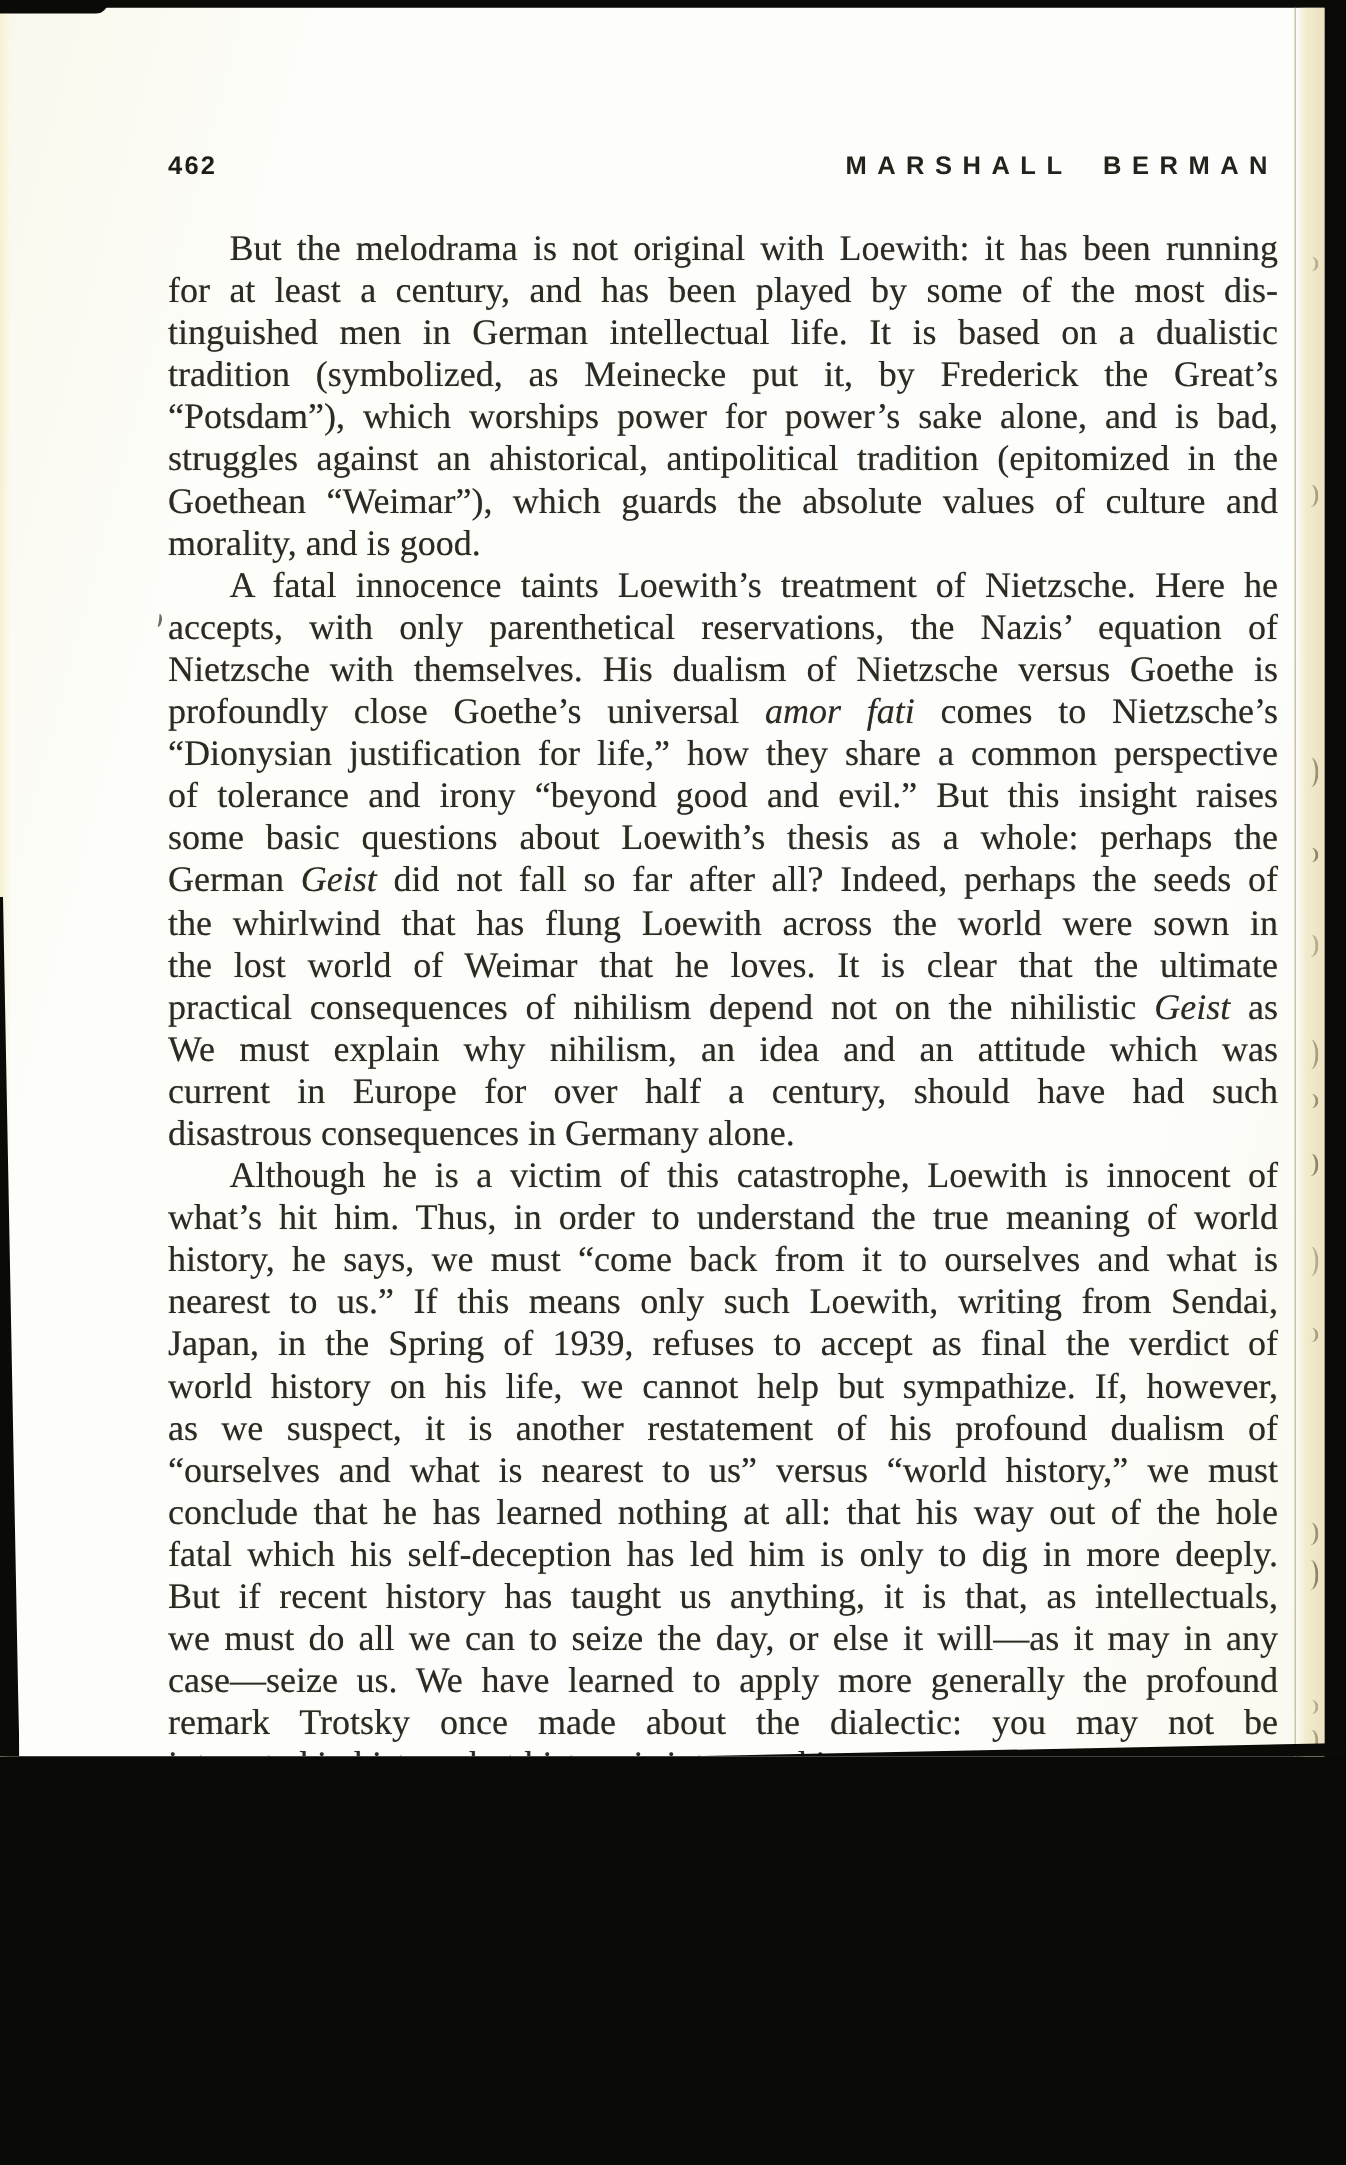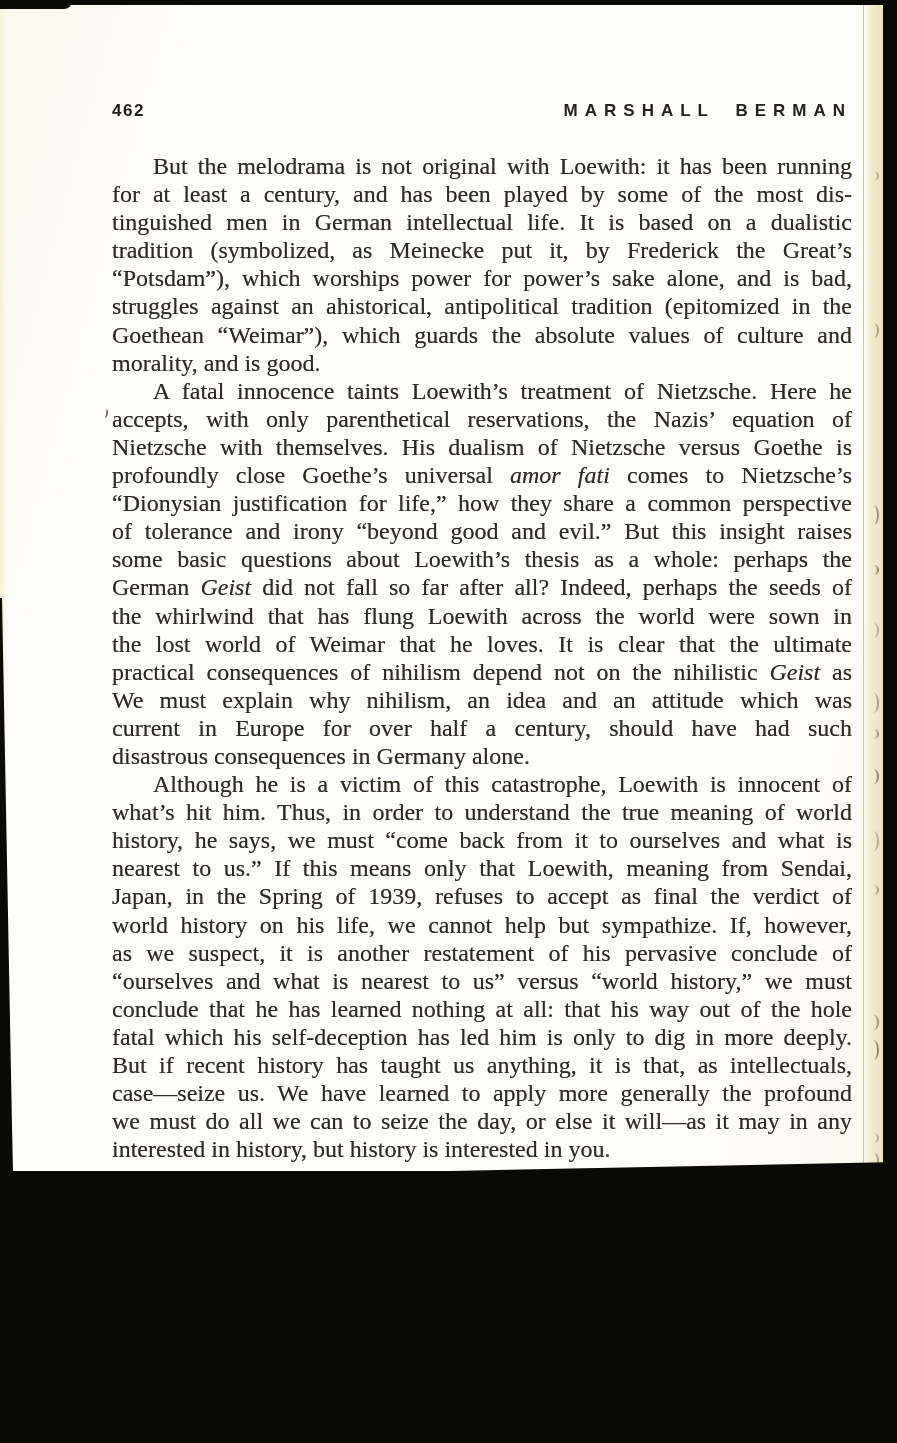--- a/index.html
+++ b/index.html
@@ -149,30 +149,31 @@
         <div class="line">German <i>Geist</i> did not fall so far after all? Indeed, perhaps the seeds of</div>
         <div class="line">the whirlwind that has flung Loewith across the world were sown in</div>
         <div class="line">the lost world of Weimar that he loves. It is clear that the ultimate</div>
         <div class="line">practical consequences of nihilism depend not on the nihilistic <i>Geist</i> as</div>
         <div class="line">We must explain why nihilism, an idea and an attitude which was</div>
         <div class="line">current in Europe for over half a century, should have had such</div>
         <div class="line last">disastrous consequences in Germany alone.</div>
         <div class="line indent">Although he is a victim of this catastrophe, Loewith is innocent of</div>
         <div class="line">what’s hit him. Thus, in order to understand the true meaning of world</div>
         <div class="line">history, he says, we must “come back from it to ourselves and what is</div>
-        <div class="line">nearest to us.” If this means only that Loewith, meaning from Sendai,</div>
+        <div class="line">nearest to us.” If this means only such Loewith, writing from Sendai,</div>
         <div class="line">Japan, in the Spring of 1939, refuses to accept as final the verdict of</div>
         <div class="line">world history on his life, we cannot help but sympathize. If, however,</div>
-        <div class="line">as we suspect, it is another restatement of his pervasive conclude of</div>
+        <div class="line">as we suspect, it is another restatement of his profound dualism of</div>
         <div class="line">“ourselves and what is nearest to us” versus “world history,” we must</div>
         <div class="line">conclude that he has learned nothing at all: that his way out of the hole</div>
         <div class="line">fatal which his self-deception has led him is only to dig in more deeply.</div>
         <div class="line">But if recent history has taught us anything, it is that, as intellectuals,</div>
+        <div class="line">we must do all we can to seize the day, or else it will—as it may in any</div>
         <div class="line">case—seize us. We have learned to apply more generally the profound</div>
-        <div class="line">we must do all we can to seize the day, or else it will—as it may in any</div>
+        <div class="line">remark Trotsky once made about the dialectic: you may not be</div>
         <div class="line last">interested in history, but history is interested in you.</div>
       </div>
 
     <div class="signature">Marshall Berman</div>
   </div>
 
   <div class="top-bar"></div>
   <div class="left-wedge"></div>
   <div class="bottom-bar"></div>
 </div>

